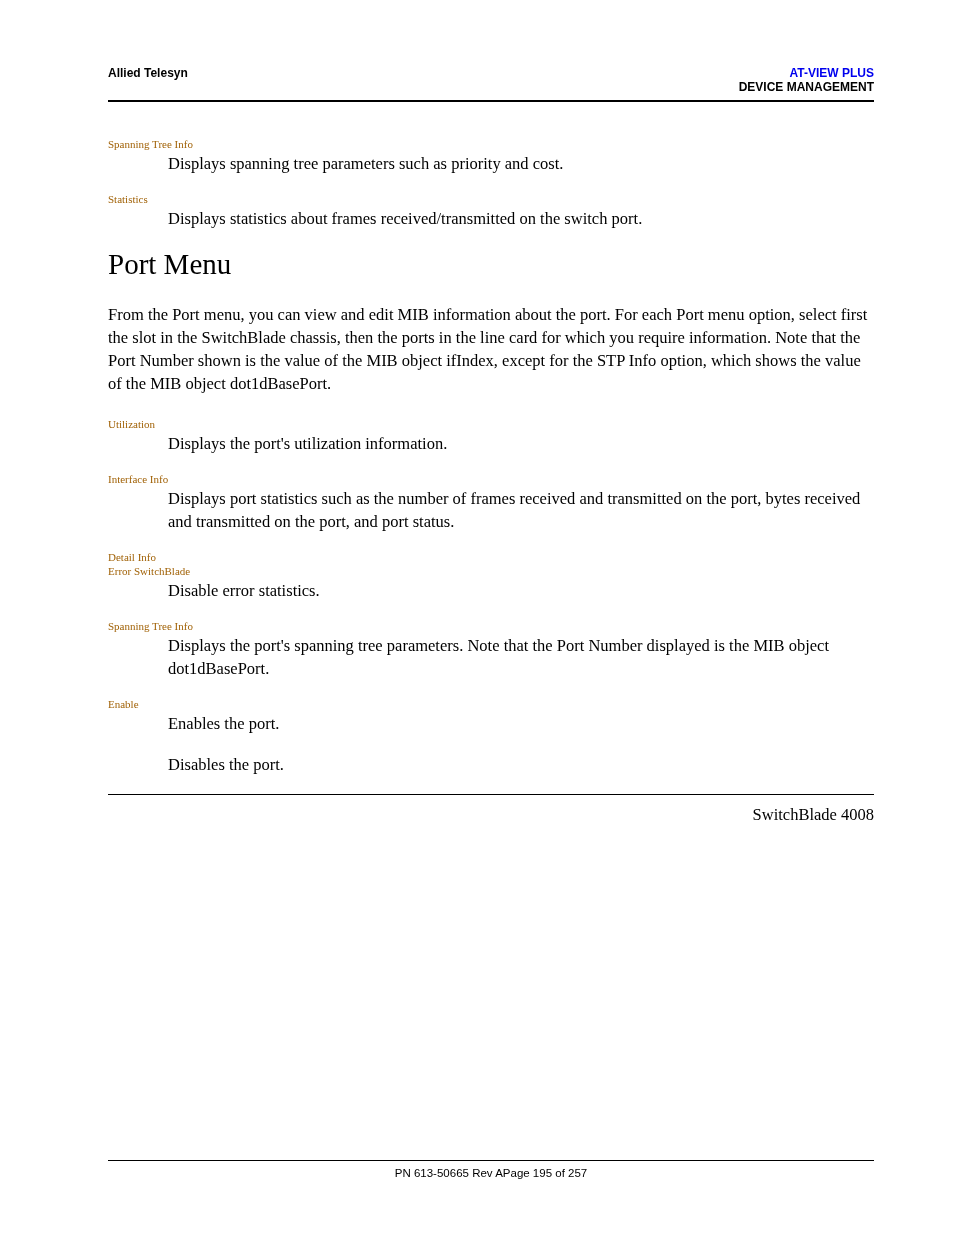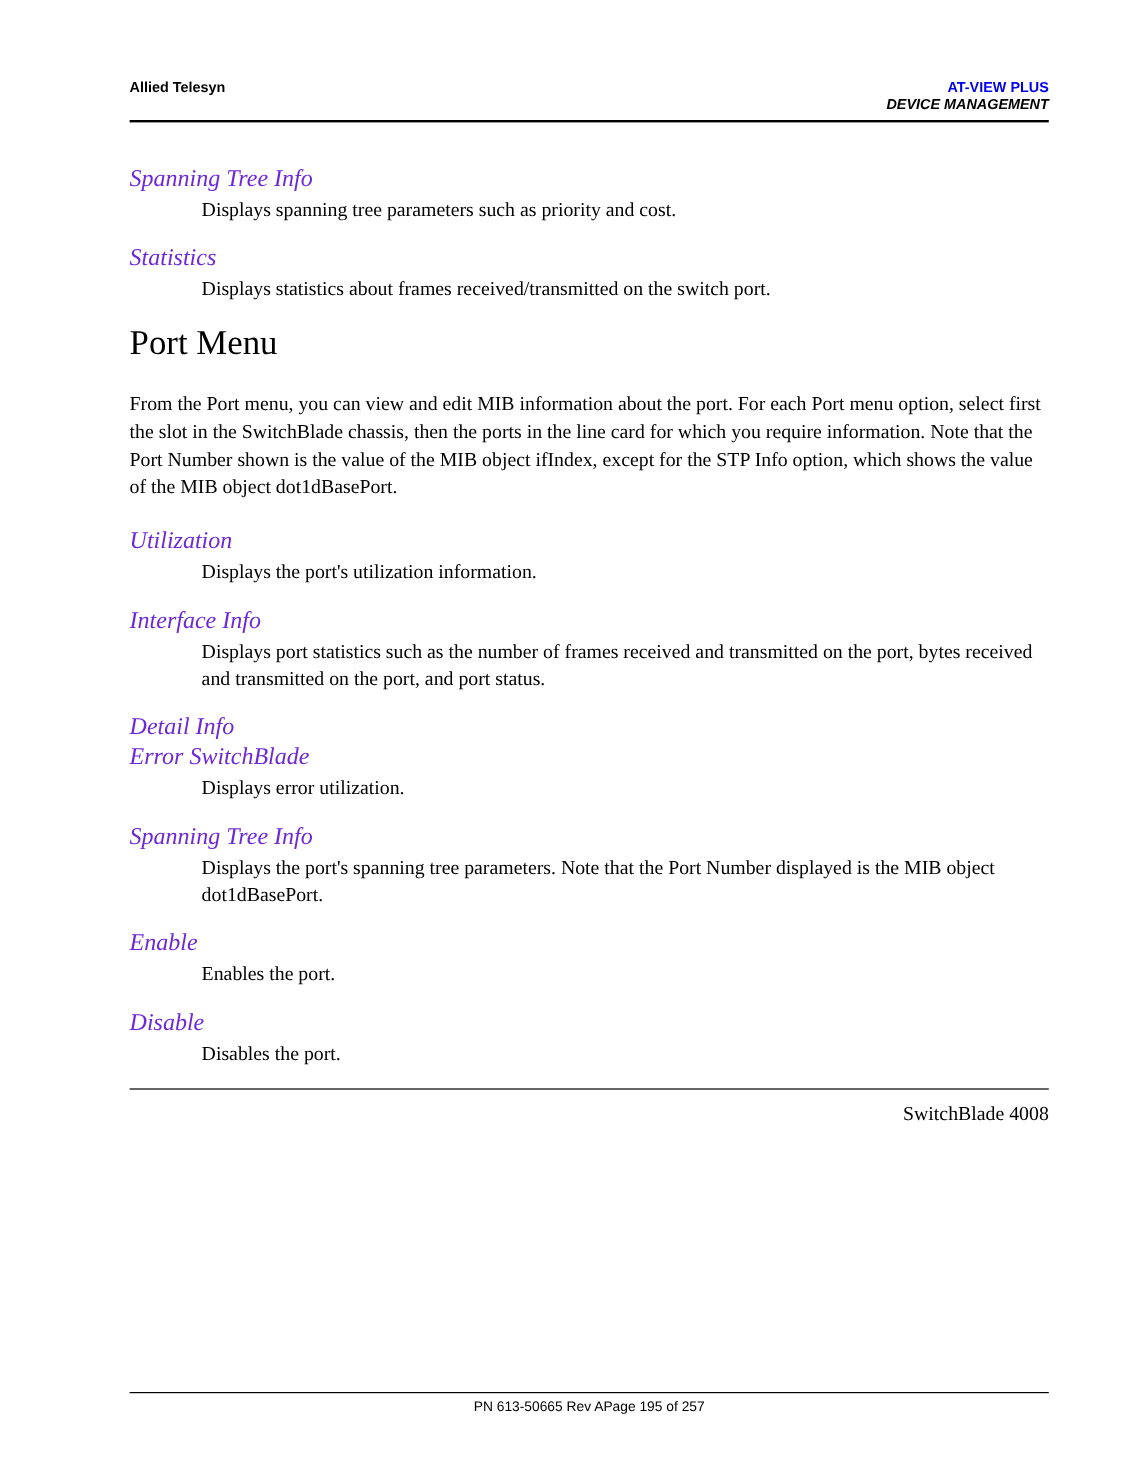--- a/index.html
+++ b/index.html
@@ -33,27 +33,25 @@
       text-align: right;
       font-family: Verdana, Arial, sans-serif;
       font-weight: bold;
       font-size: 12px;
     }
     .header-right .line1 {
       color: #0000ee;
     }
     .header-right .line2 {
       color: #000;
-      font-style: italic;
     }
     .section-term {
-      font-style: italic;
-      font-size: 20px;
+      font-size: 11px;
       margin-bottom: 2px;
-      color: #6d28d9;
+      color: #a16207;
     }
     .section-desc {
       margin-left: 60px;
       font-size: 16.5px;
       line-height: 1.4;
       margin-bottom: 18px;
       color: #000;
     }
     .main-heading {
       font-size: 29px;
@@ -119,29 +117,28 @@
 <div>
   <div class="section-term">Utilization</div>
   <div class="section-desc">Displays the port's utilization information.</div>
 
   <div class="section-term">Interface Info</div>
   <div class="section-desc">Displays port statistics such as the number of frames received and transmitted on the port, bytes received and transmitted on the port, and port status.</div>
 
   <div class="section-term">Detail Info</div>
 
   <div class="section-term">Error SwitchBlade</div>
-  <div class="section-desc">Displays error utilization.</div>
+  <div class="section-desc">Disable error statistics.</div>
 
   <div class="section-term">Spanning Tree Info</div>
   <div class="section-desc">Displays the port's spanning tree parameters. Note that the Port Number displayed is the MIB object dot1dBasePort.</div>
 
   <div class="section-term">Enable</div>
   <div class="section-desc">Enables the port.</div>
 
-  <div class="section-term">Disable</div>
   <div class="section-desc">Disables the port.</div>
 </div>
 
 <hr class="bottom-rule">
 
 <div class="device-name">SwitchBlade 4008</div>
 
 <div class="footer">
   <div>PN 613-50665 Rev A</div>
   <div>Page 195 of 257</div>

